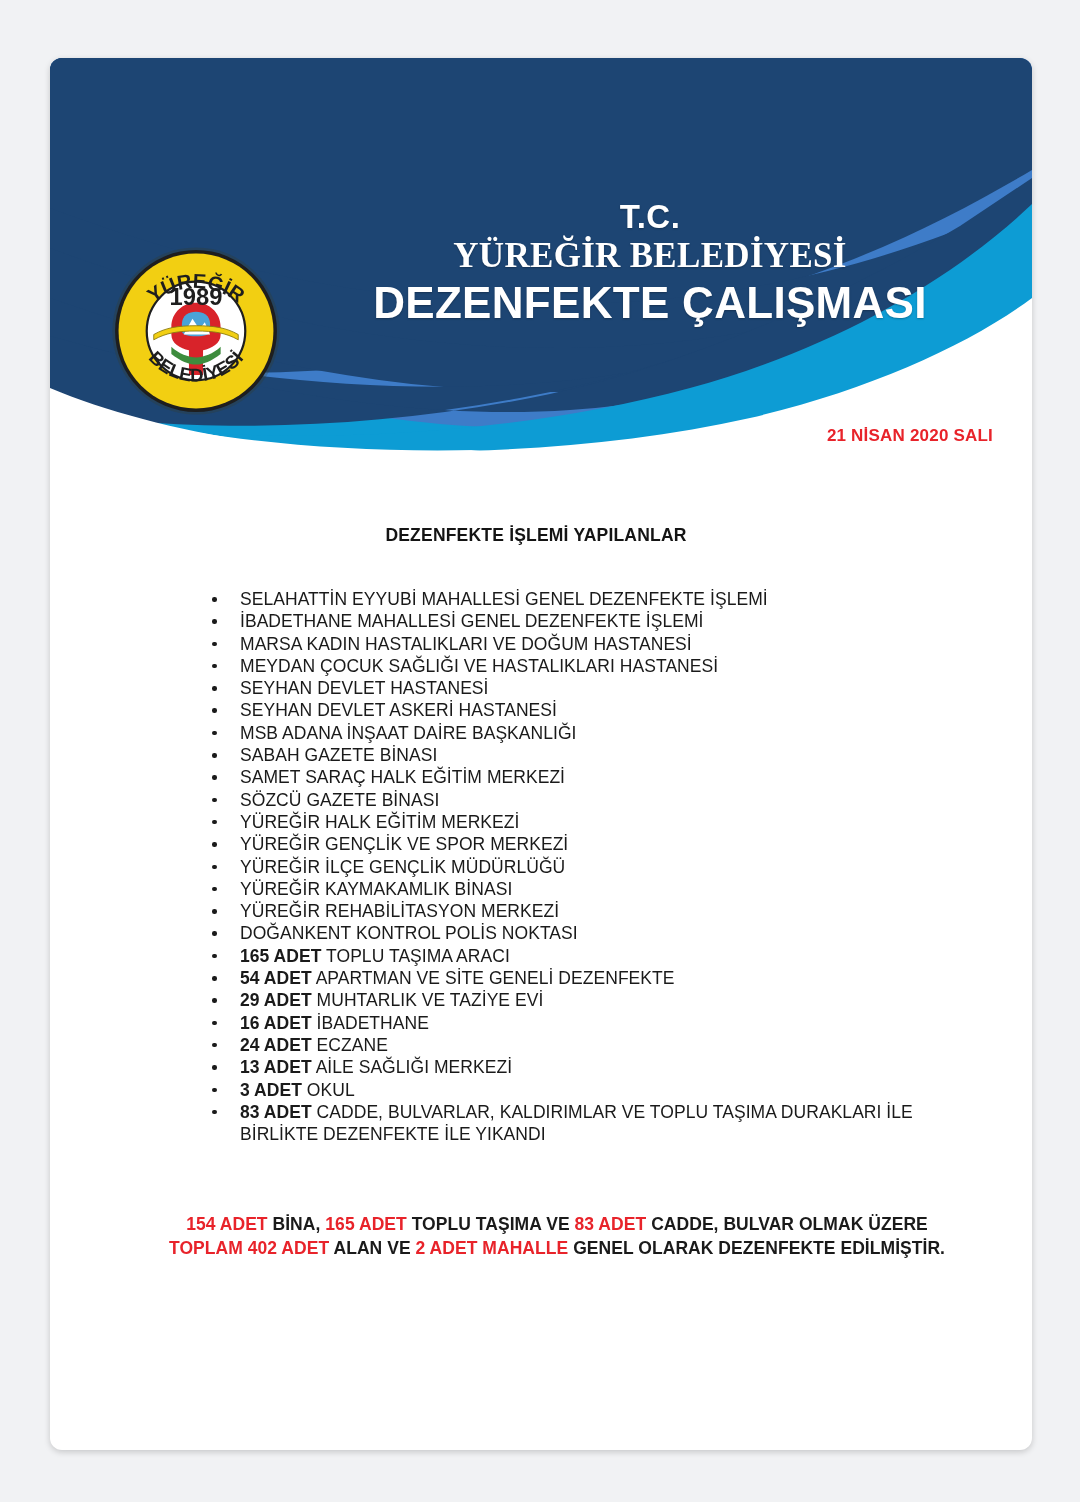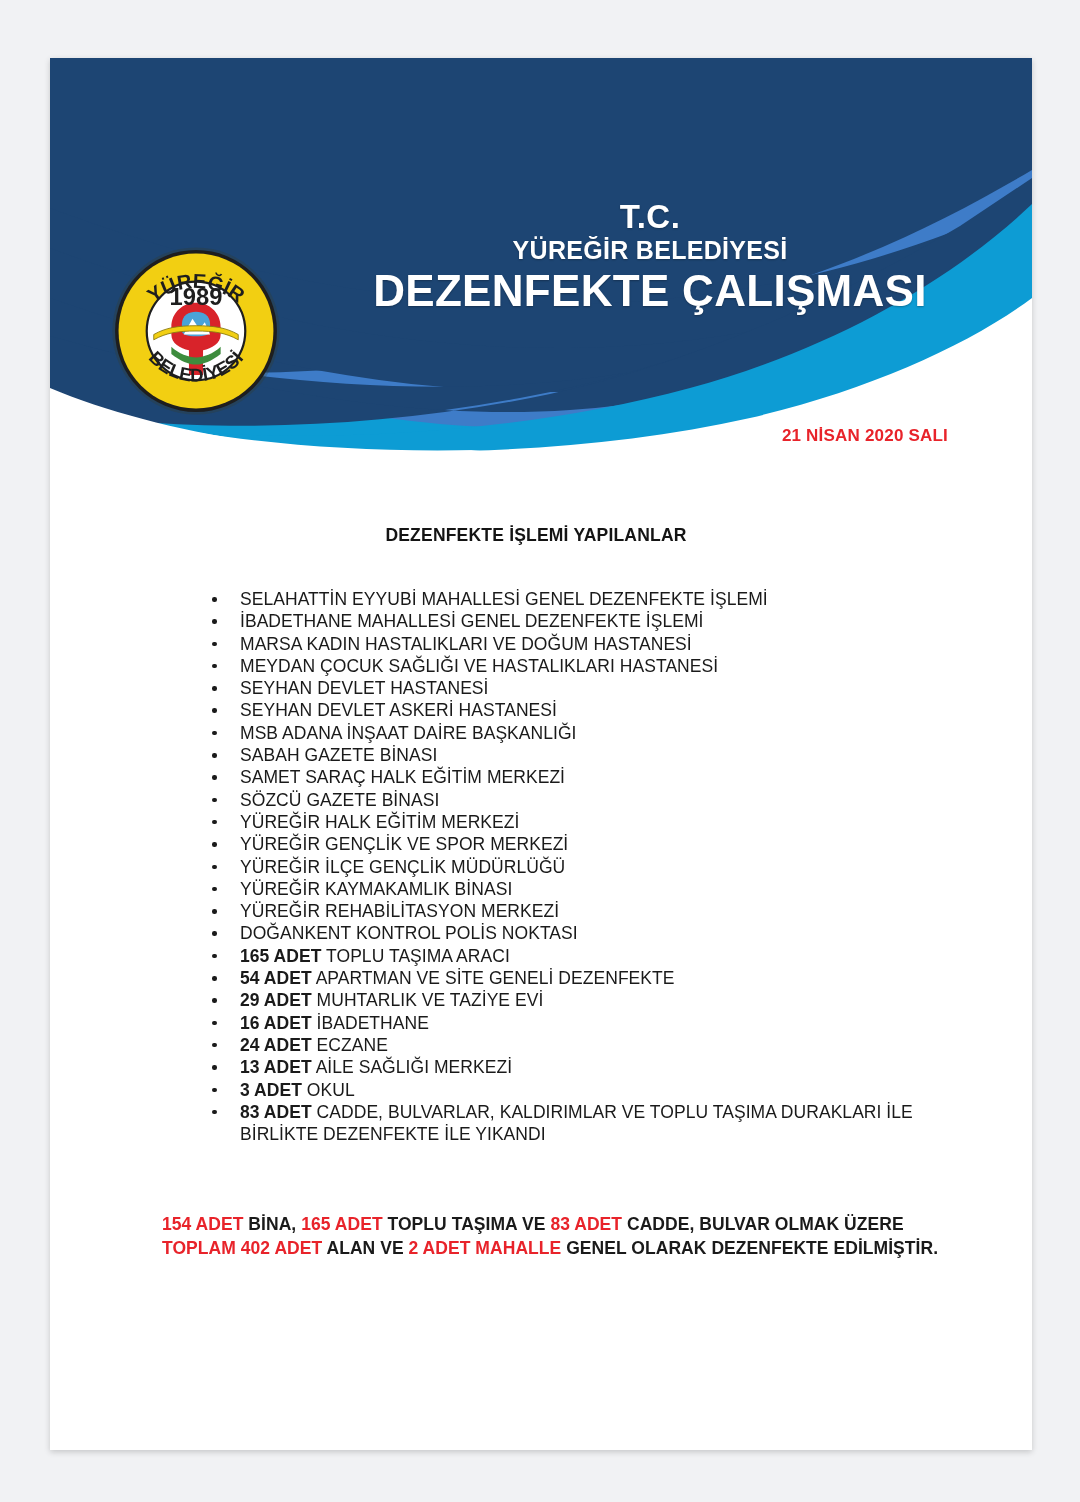--- a/index.html
+++ b/index.html
@@ -16,20 +16,21 @@
 
   #page {
     position: absolute;
     left: 50px;
     top: 58px;
     width: 982px;
     height: 1392px;
     background: #ffffff;
     box-shadow: 0 2px 6px rgba(0,0,0,0.18);
     overflow: hidden;
+    border-radius: 12px;
   }
 
   
   #header {
     position: absolute;
     left: 0;
     top: 0;
     width: 982px;
     height: 400px;
     overflow: hidden;
@@ -59,37 +60,38 @@
     color: #ffffff;
     line-height: 1.16;
     text-shadow: 0 1px 2px rgba(0,0,0,0.28);
   }
   .title-line-1 {
     font-size: 33px;
     font-weight: bold;
     letter-spacing: 0.5px;
   }
   .title-line-2 {
-    font-size: 25px;
+    font-size: 35px;
     font-weight: bold;
     letter-spacing: 0.3px;
+    font-family: Liberation Serif, serif;
   }
   .title-line-3 {
     font-size: 44px;
     font-weight: bold;
     letter-spacing: 0.3px;
   }
 
   #date-line {
     position: absolute;
     left: 0;
     top: 368px;
     width: 982px;
     text-align: right;
-    padding-right: 84px;
+    padding-right: 39px;
     box-sizing: border-box;
     color: #e8232a;
     font-size: 17px;
     font-weight: bold;
     letter-spacing: 0.2px;
   }
 
   
   #section-title {
     position: absolute;
@@ -142,20 +144,21 @@
   #summary {
     position: absolute;
     left: 112px;
     top: 1155px;
     width: 790px;
     font-size: 17.5px;
     line-height: 23.5px;
     font-weight: bold;
     color: #1a1a1a;
     letter-spacing: 0.05px;
+    text-align: center;
   }
   #summary .red { color: #e8232a; }
 </style>
 </head>
 <body>
 
 <div id="page">
 
   <div id="header">
     <svg viewBox="0 0 982 400" preserveAspectRatio="none">

